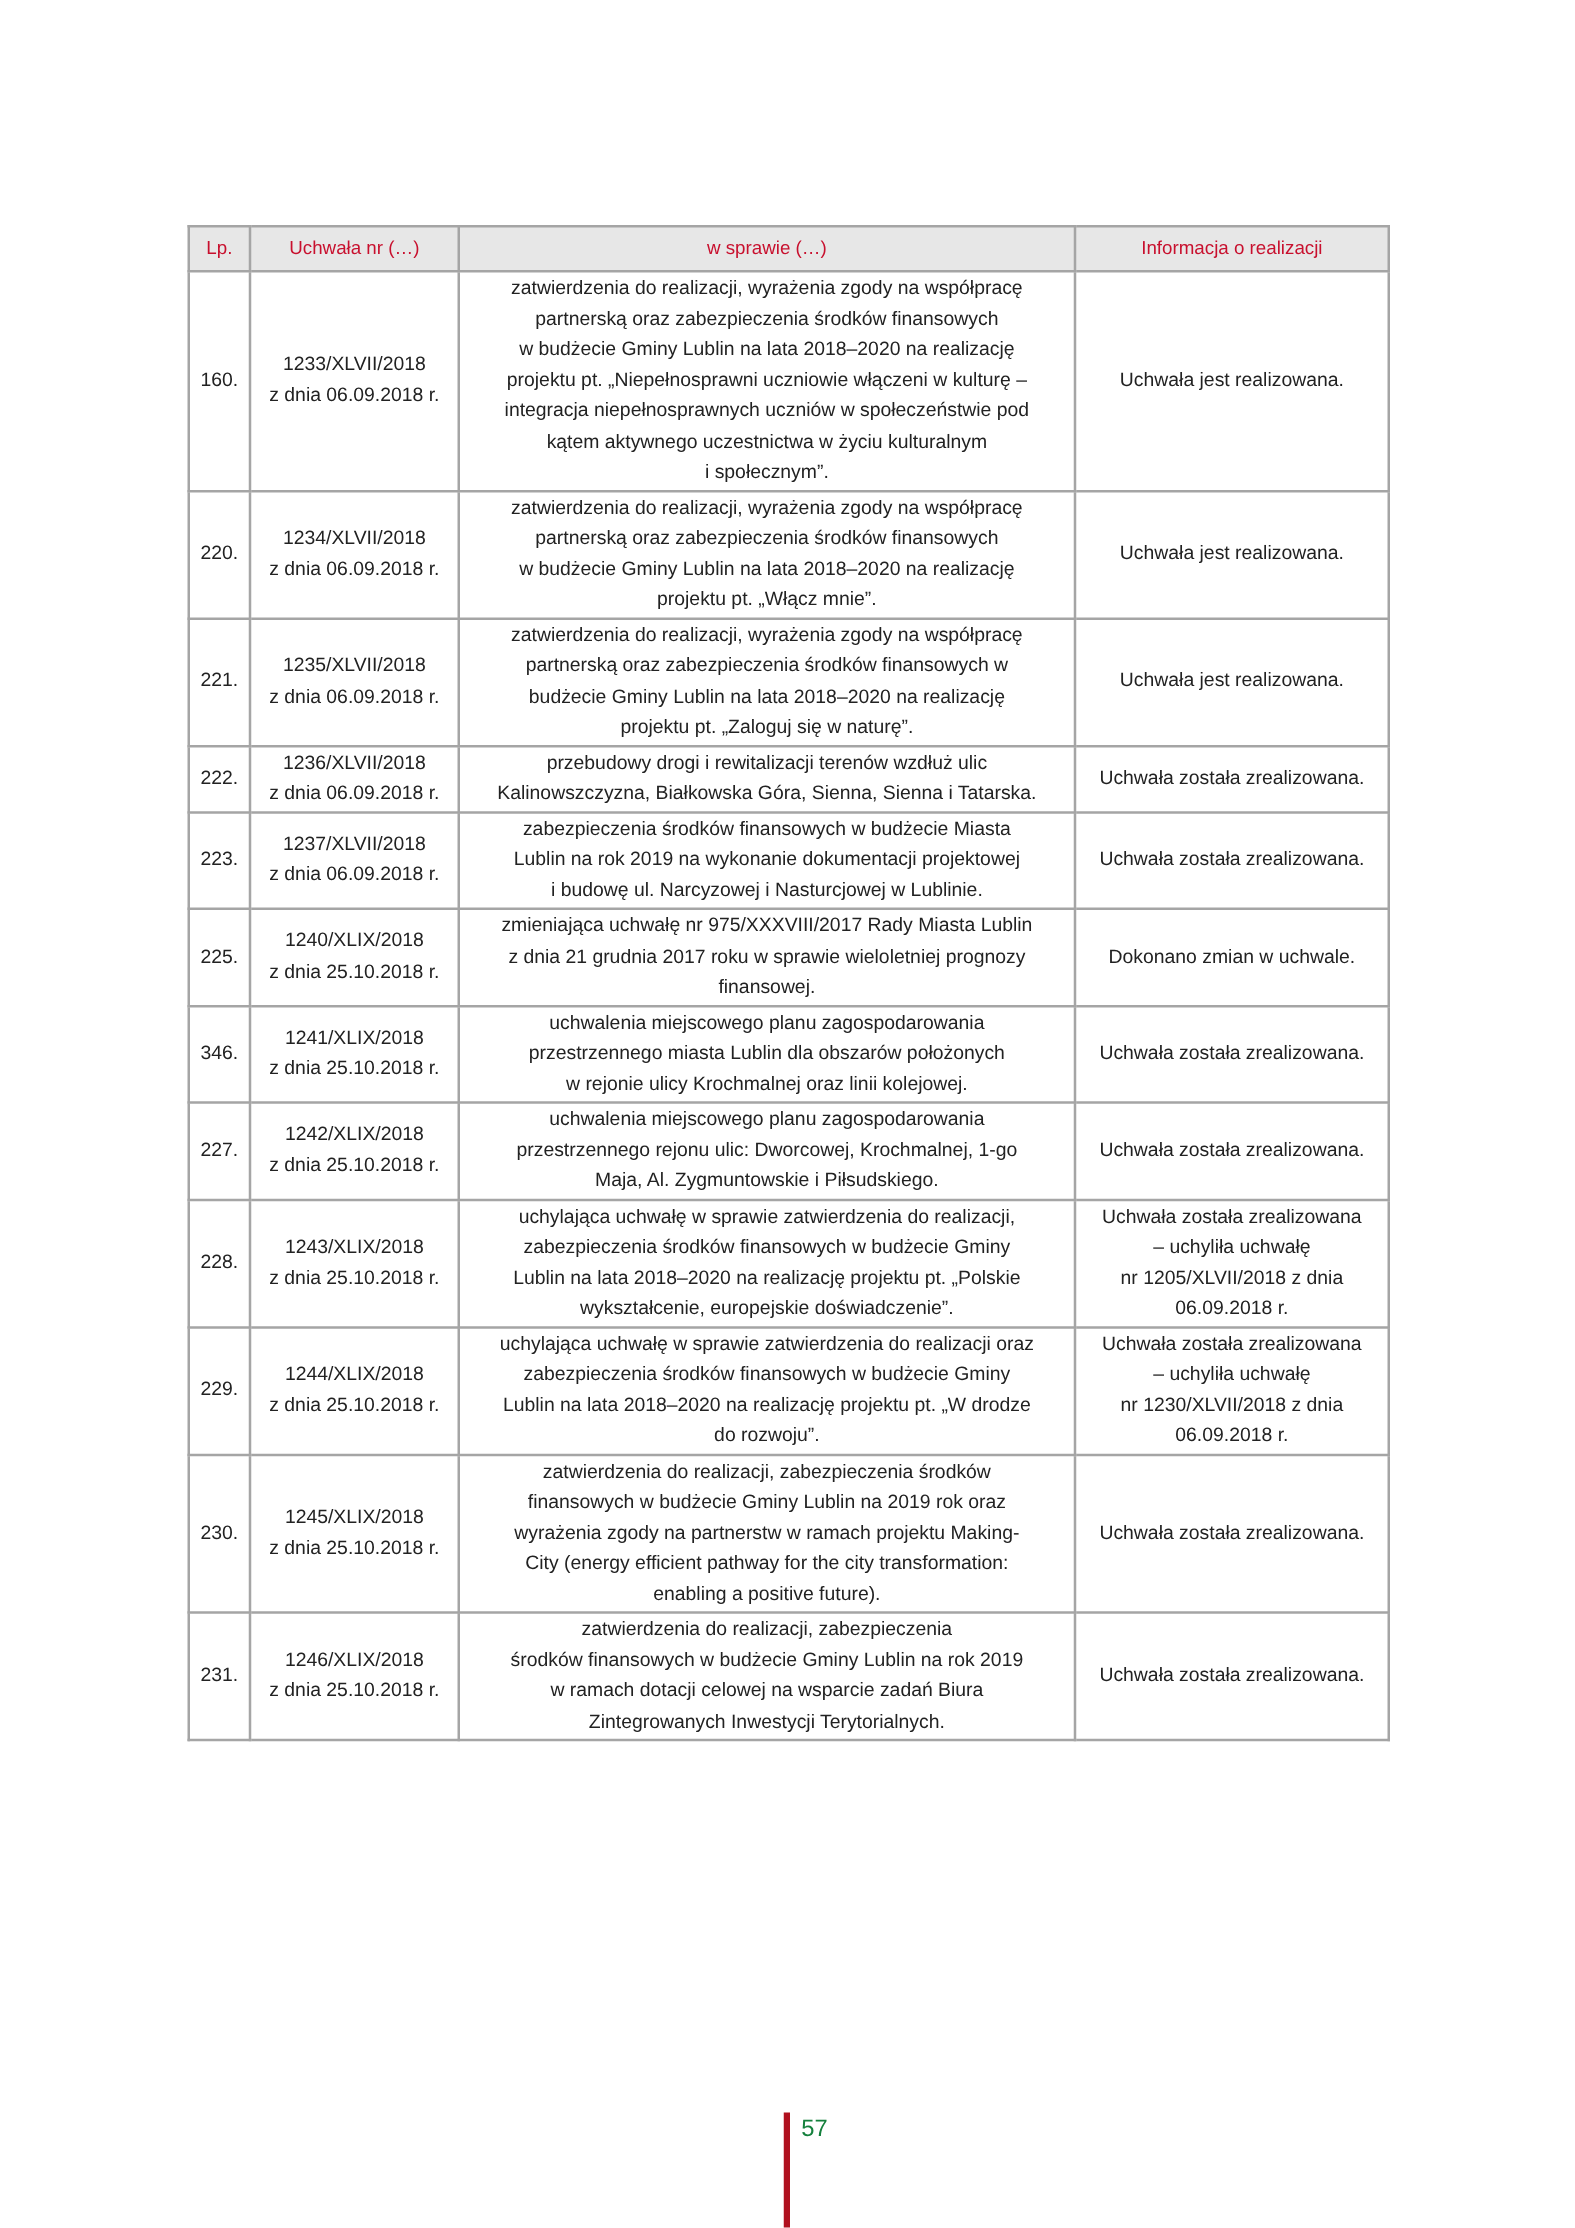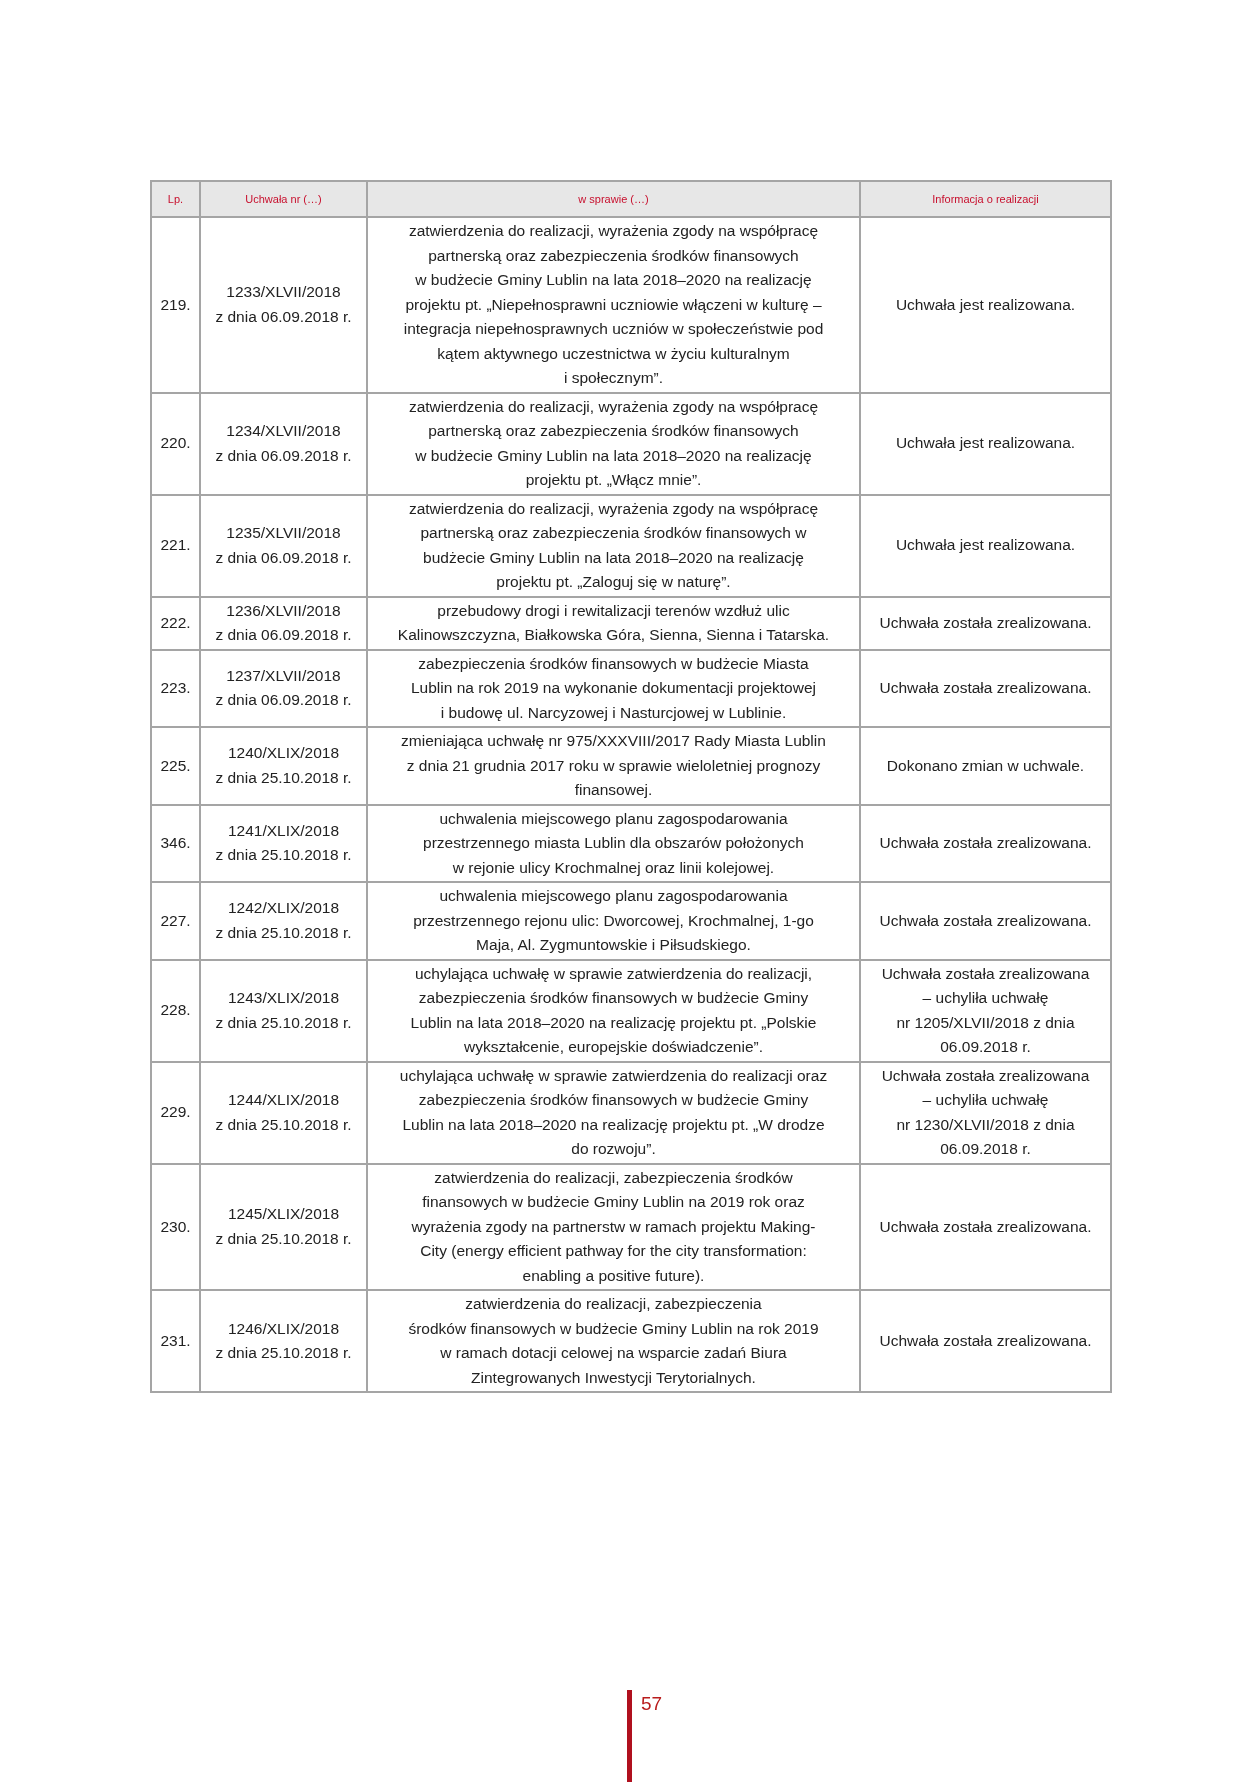--- a/index.html
+++ b/index.html
@@ -9,31 +9,31 @@
     table.res {
       position: absolute; left: 150px; top: 180px; width: 960px;
       border-collapse: collapse; table-layout: fixed;
       font-size: 15.5px; line-height: 24.5px;
     }
     table.res th, table.res td {
       border: 2px solid #a5a5a5; text-align: center; vertical-align: middle;
       padding: 1px 5px;
     }
     table.res th {
-      background: #e7e7e7; color: #c8102e; font-weight: normal; font-size: 11px;
+      background: #e7e7e7; color: #c8102e; font-weight: normal; font-size: 15px;
       height: 34px; padding: 0 5px;
     }
     col.c-lp { width: 49px; }
     col.c-nr { width: 167px; }
     col.c-sub { width: 493px; }
     col.c-info { width: 251px; }
     td.lp { padding: 0 2px; }
     .desc-line { display: block; white-space: nowrap; }
     .footer-bar { position: absolute; left: 627px; top: 1690px; width: 5px; height: 92px; background: #b0101e; }
-    .page-num { position: absolute; left: 641px; top: 1693px; font-size: 19px; color: #b91c1c; }
+    .page-num { position: absolute; left: 641px; top: 1693px; font-size: 19px; color: #15803d; }
   </style>
 </head>
 <body>
 
 <div class="page">
   <table class="res">
     <colgroup>
       <col class="c-lp">
         <col class="c-nr">
         <col class="c-sub">
@@ -42,21 +42,21 @@
     <thead>
       <tr>
         <th>Lp.</th>
         <th>Uchwała nr (…)</th>
         <th>w sprawie (…)</th>
         <th>Informacja o realizacji</th>
       </tr>
     </thead>
     <tbody id="table-body">
         <tr>
-          <td class="lp">219.</td>
+          <td class="lp">160.</td>
           <td>
             <span class="desc-line">1233/XLVII/2018</span>
             <span class="desc-line">z dnia 06.09.2018 r.</span>
           </td>
           <td>
             <span class="desc-line">zatwierdzenia do realizacji, wyrażenia zgody na współpracę</span>
             <span class="desc-line">partnerską oraz zabezpieczenia środków finansowych</span>
             <span class="desc-line">w budżecie Gminy Lublin na lata 2018–2020 na realizację</span>
             <span class="desc-line">projektu pt. „Niepełnosprawni uczniowie włączeni w kulturę –</span>
             <span class="desc-line">integracja niepełnosprawnych uczniów w społeczeństwie pod</span>

